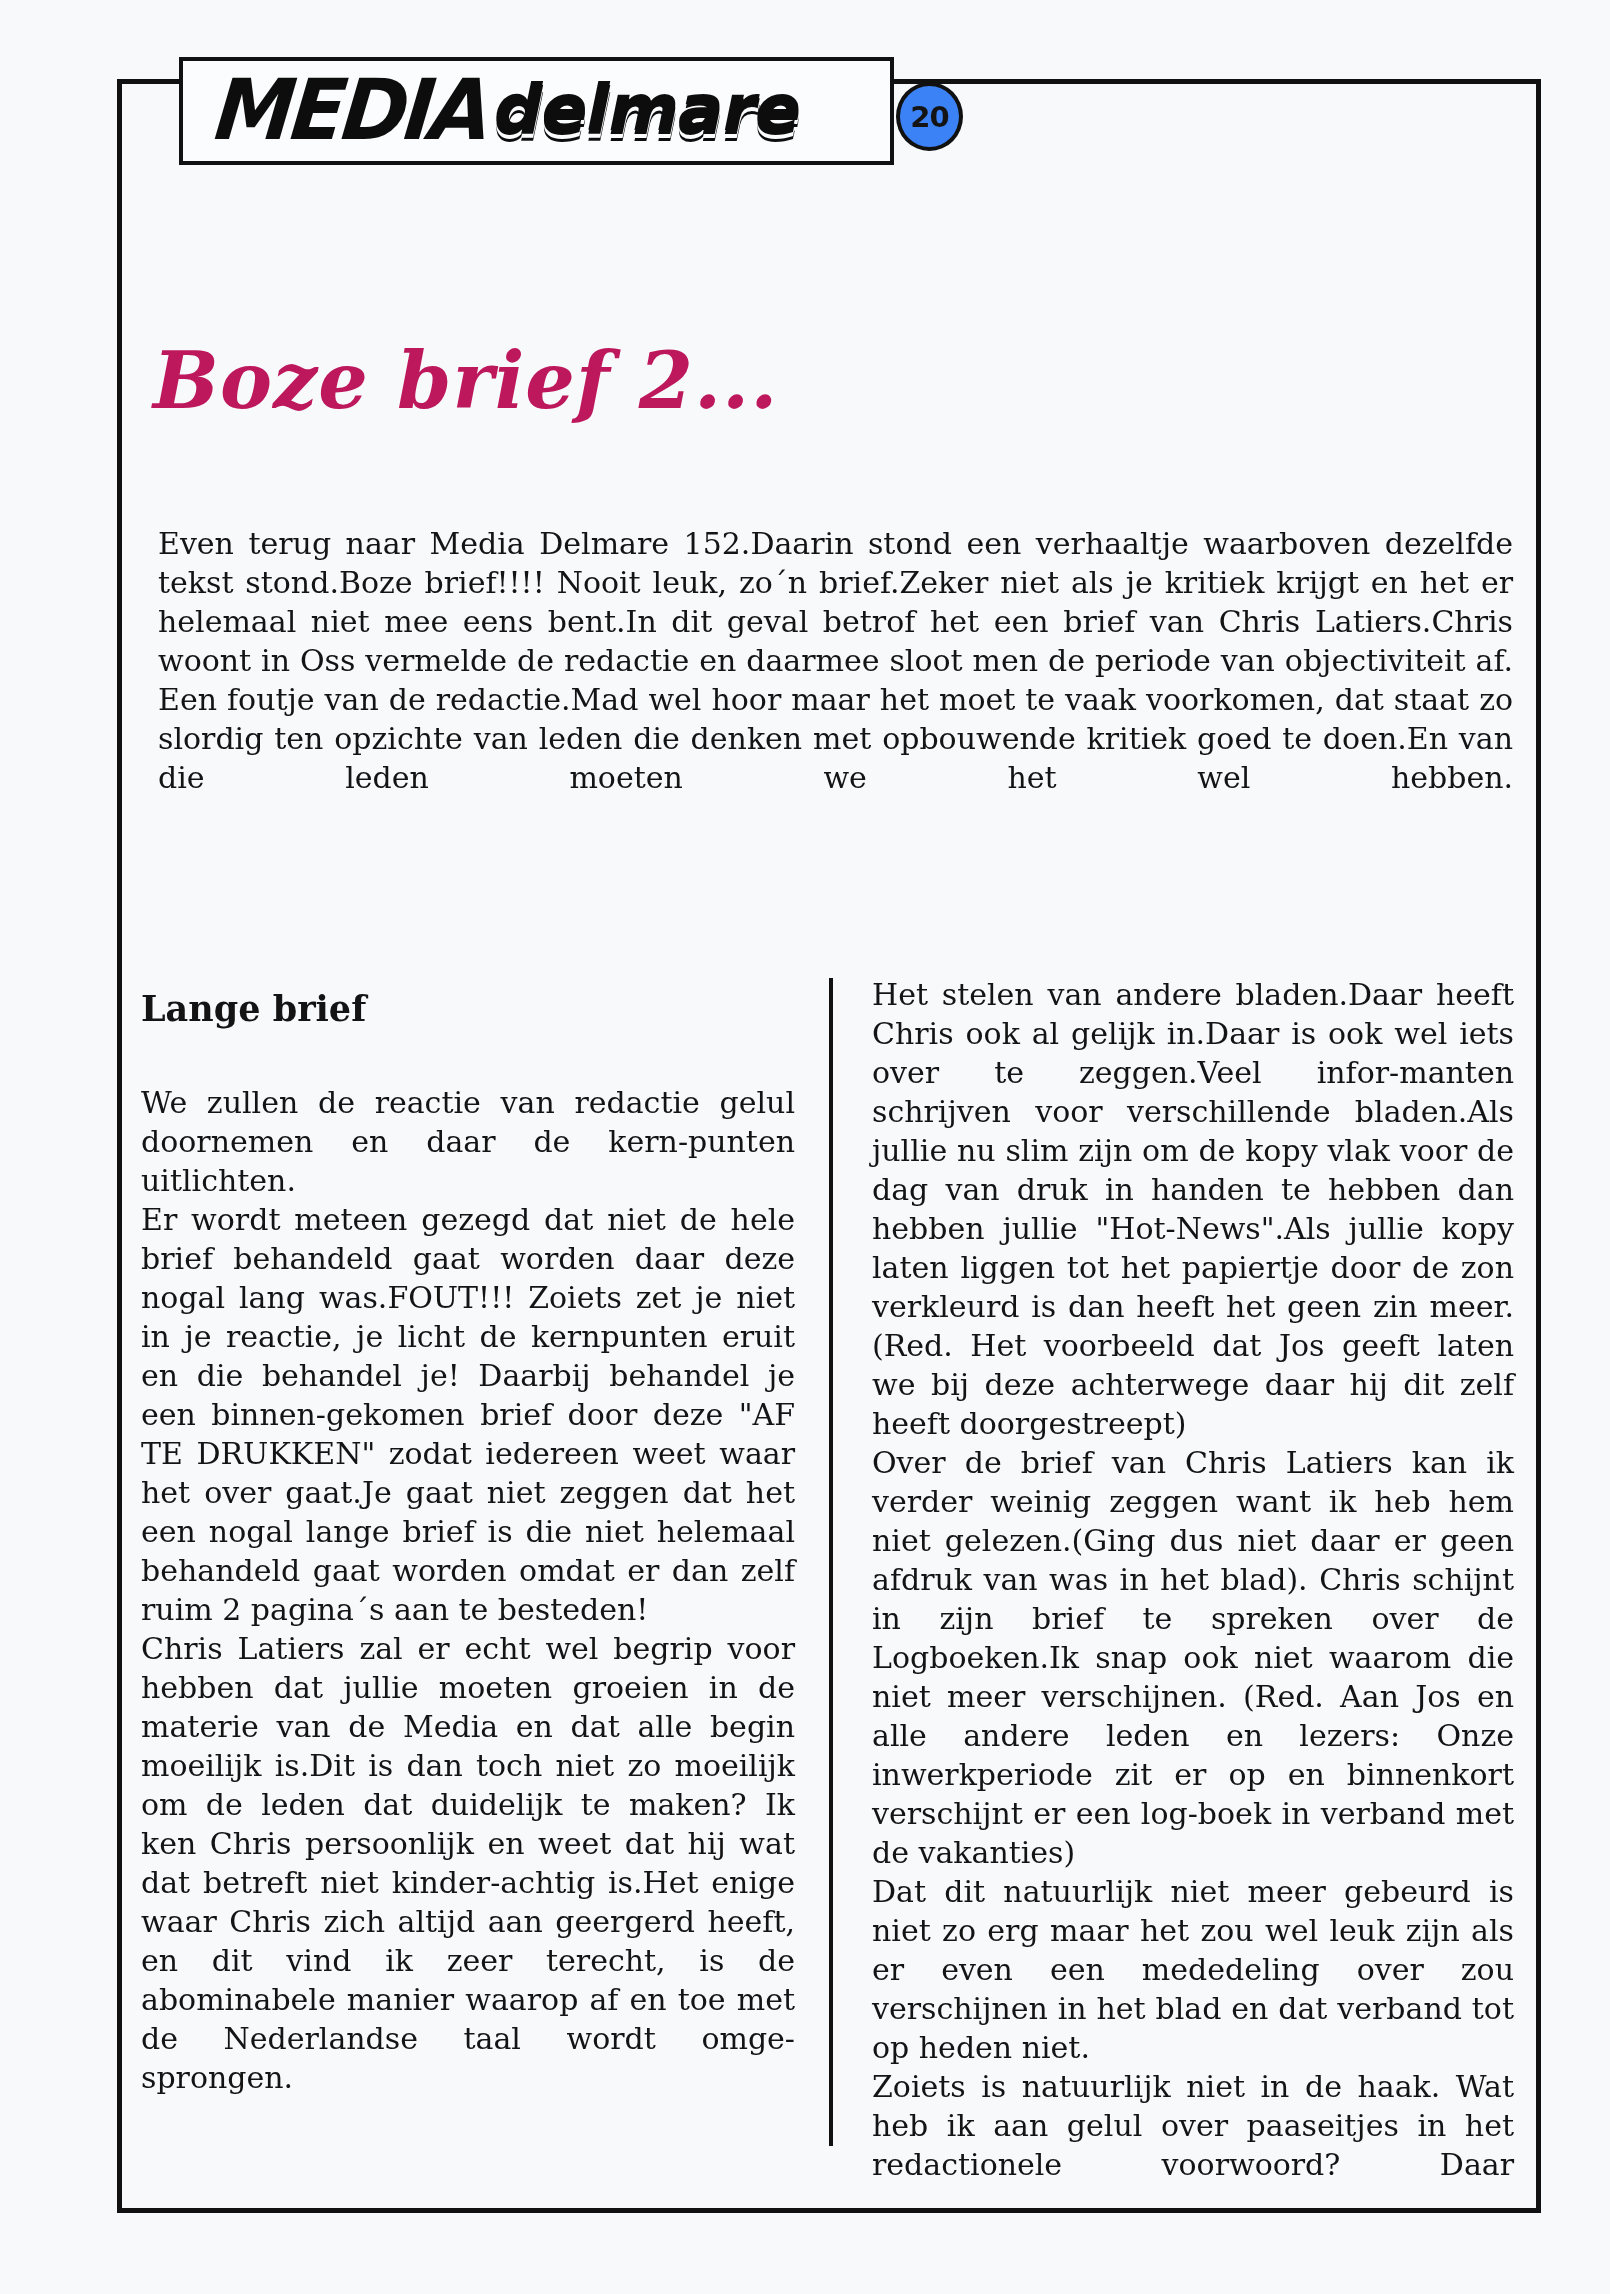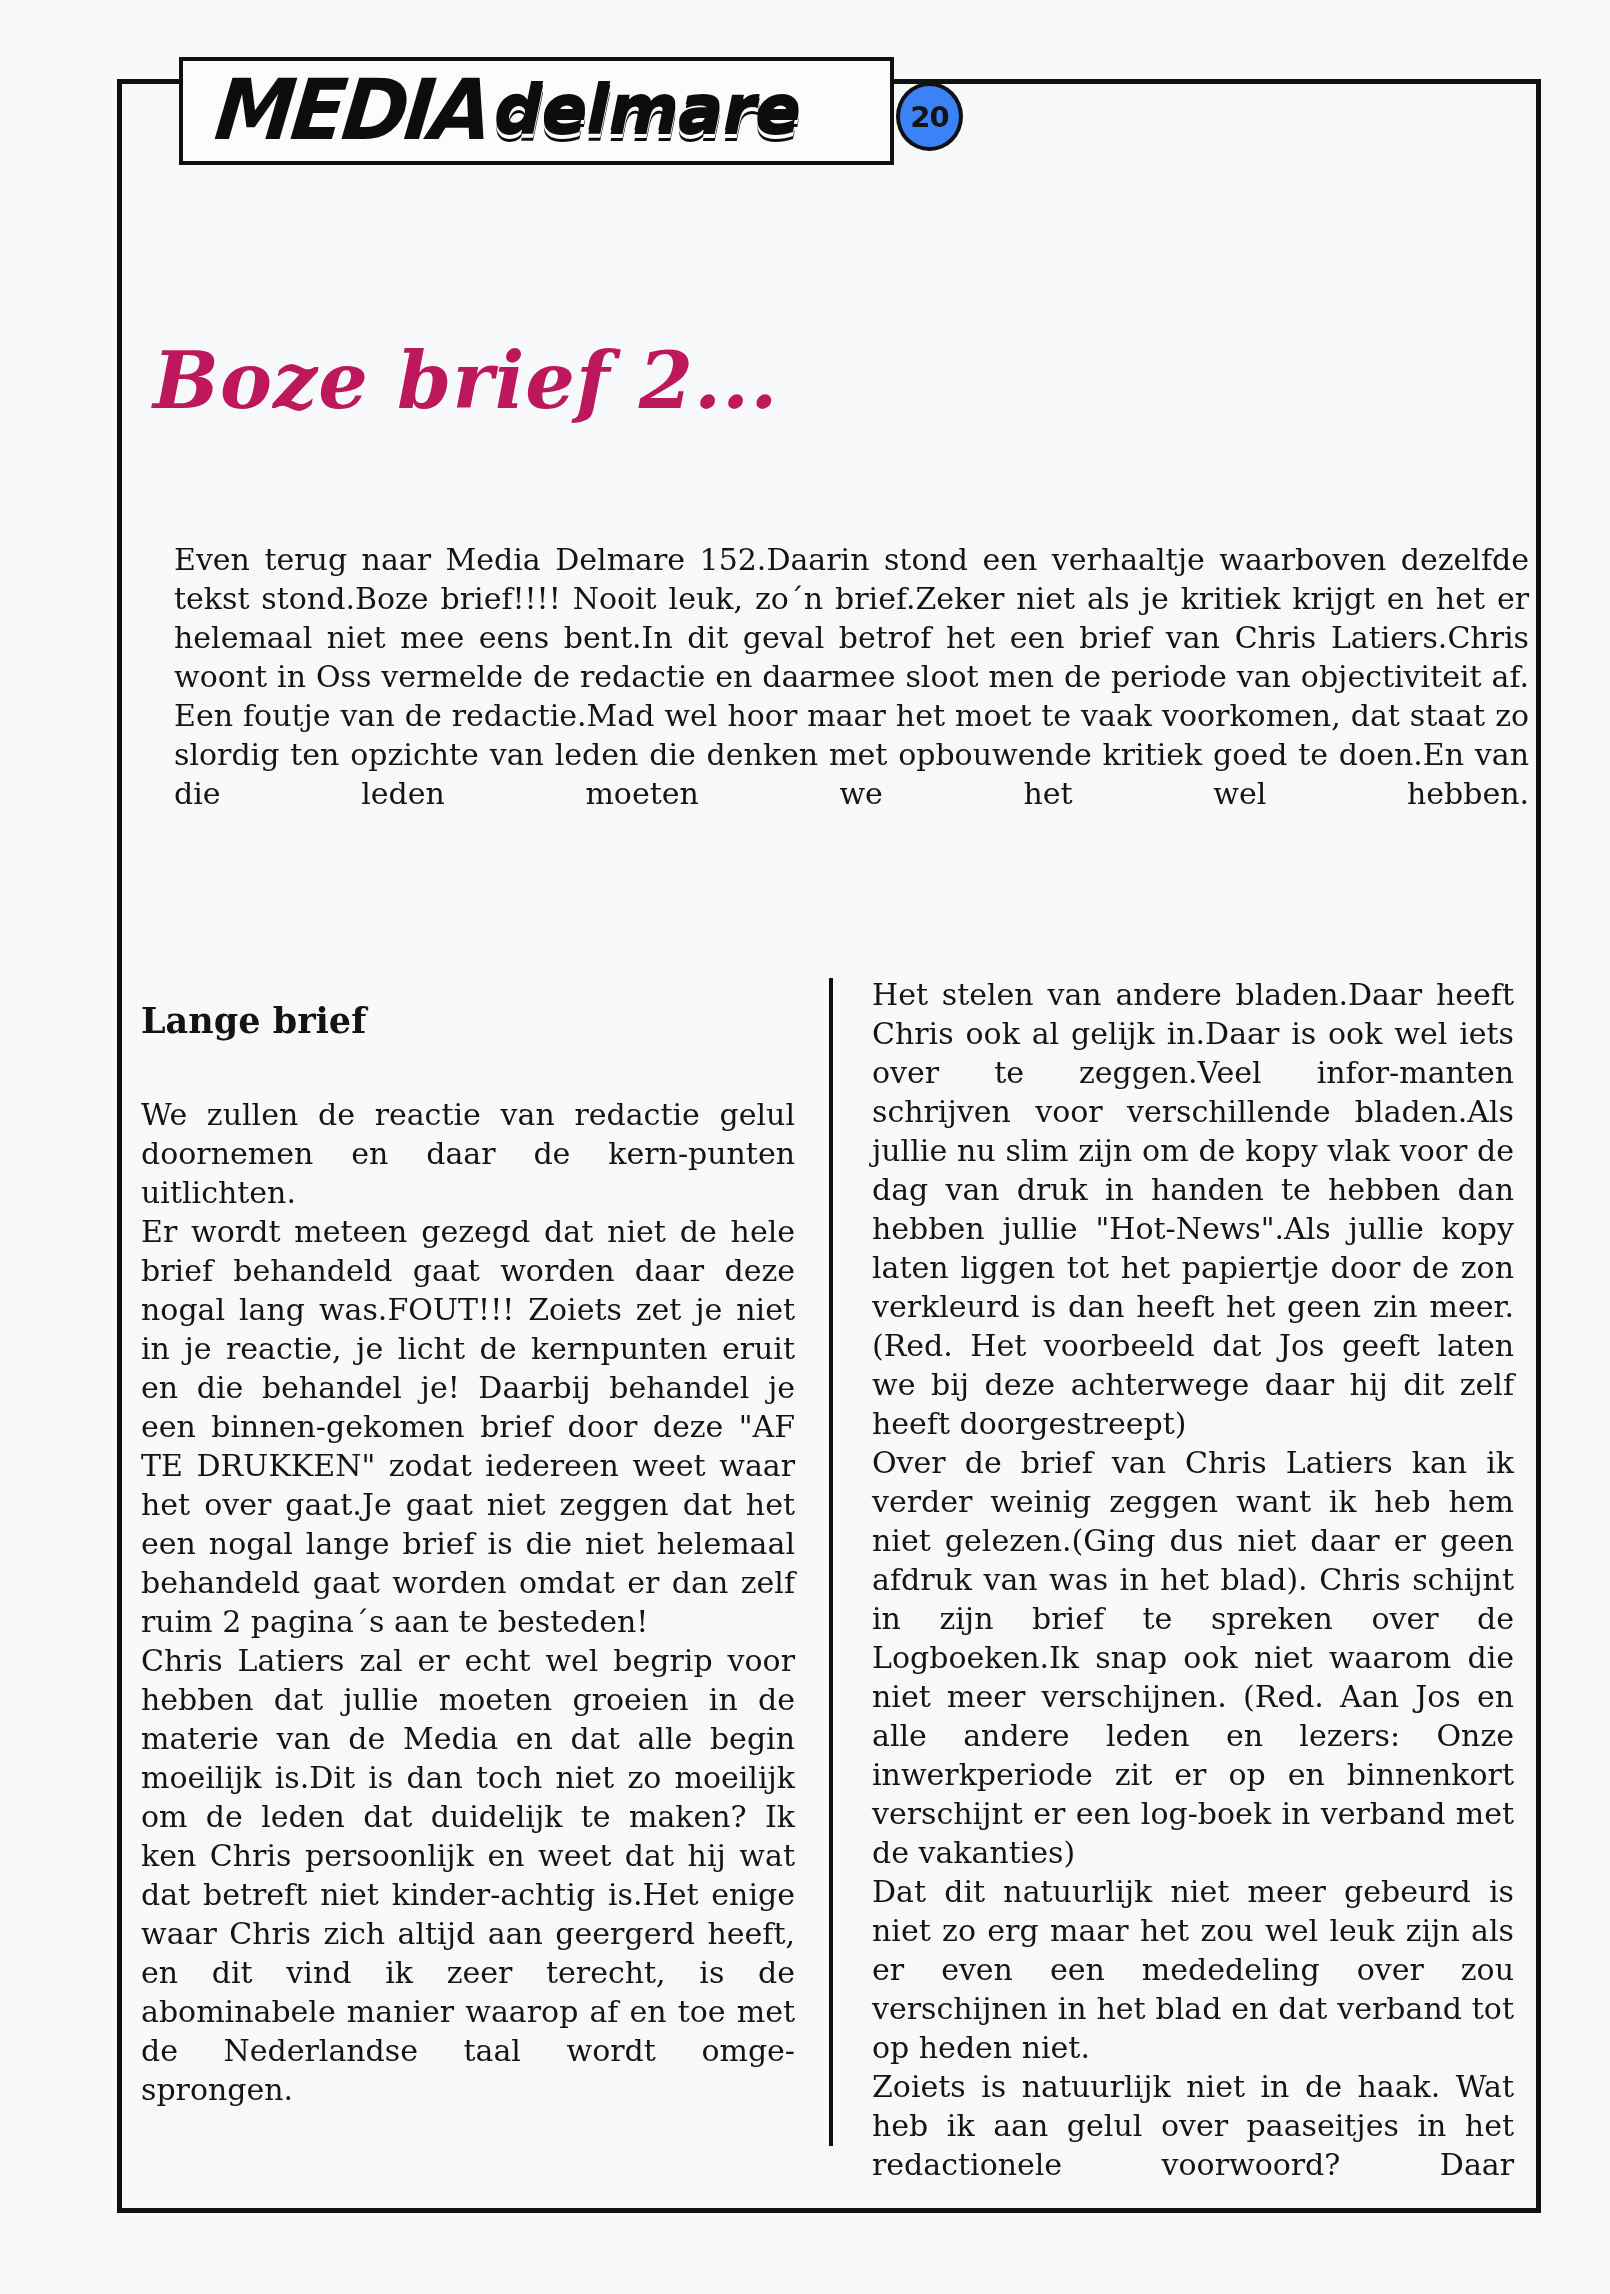--- a/index.html
+++ b/index.html
@@ -39,28 +39,28 @@
     font-weight: 900; font-size: 29px; letter-spacing: -1px;
   }
   .title {
     position: absolute; left: 153px; top: 342px; margin: 0;
     font-family: "DejaVu Serif", "Liberation Serif", serif;
     font-weight: bold; font-style: italic; font-size: 78px; line-height: 1;
     letter-spacing: 1px; color: #be185d;
   }
   .intro {
     position: absolute; left: 158px; top: 524px; width: 1355px;
-    font-size: 30px; line-height: 39px; text-align: justify; margin: 16px;
+    font-size: 30px; line-height: 39px; text-align: justify; margin: 0;
   }
   .intro p, .col p { margin: 0; text-align: justify; text-align-last: left; }
   .intro p.justify-last, .col p.justify-last { text-align-last: justify; }
   .col {
     position: absolute; font-size: 30px; line-height: 39px;
   }
-  .col-left { left: 141px; top: 985px; width: 654px; margin-top: 12px; }
+  .col-left { left: 141px; top: 985px; width: 654px; }
   .col-right { left: 872px; top: 975px; width: 642px; }
   .col-heading {
     margin: 0 0 50px 0; font-weight: bold; font-size: 35px; line-height: 48px;
     font-family: "DejaVu Serif", "Liberation Serif", serif;
   }
   .divider {
     position: absolute; left: 829px; top: 978px; width: 3.8px; height: 1168px;
     background: #111;
   }
 </style>

